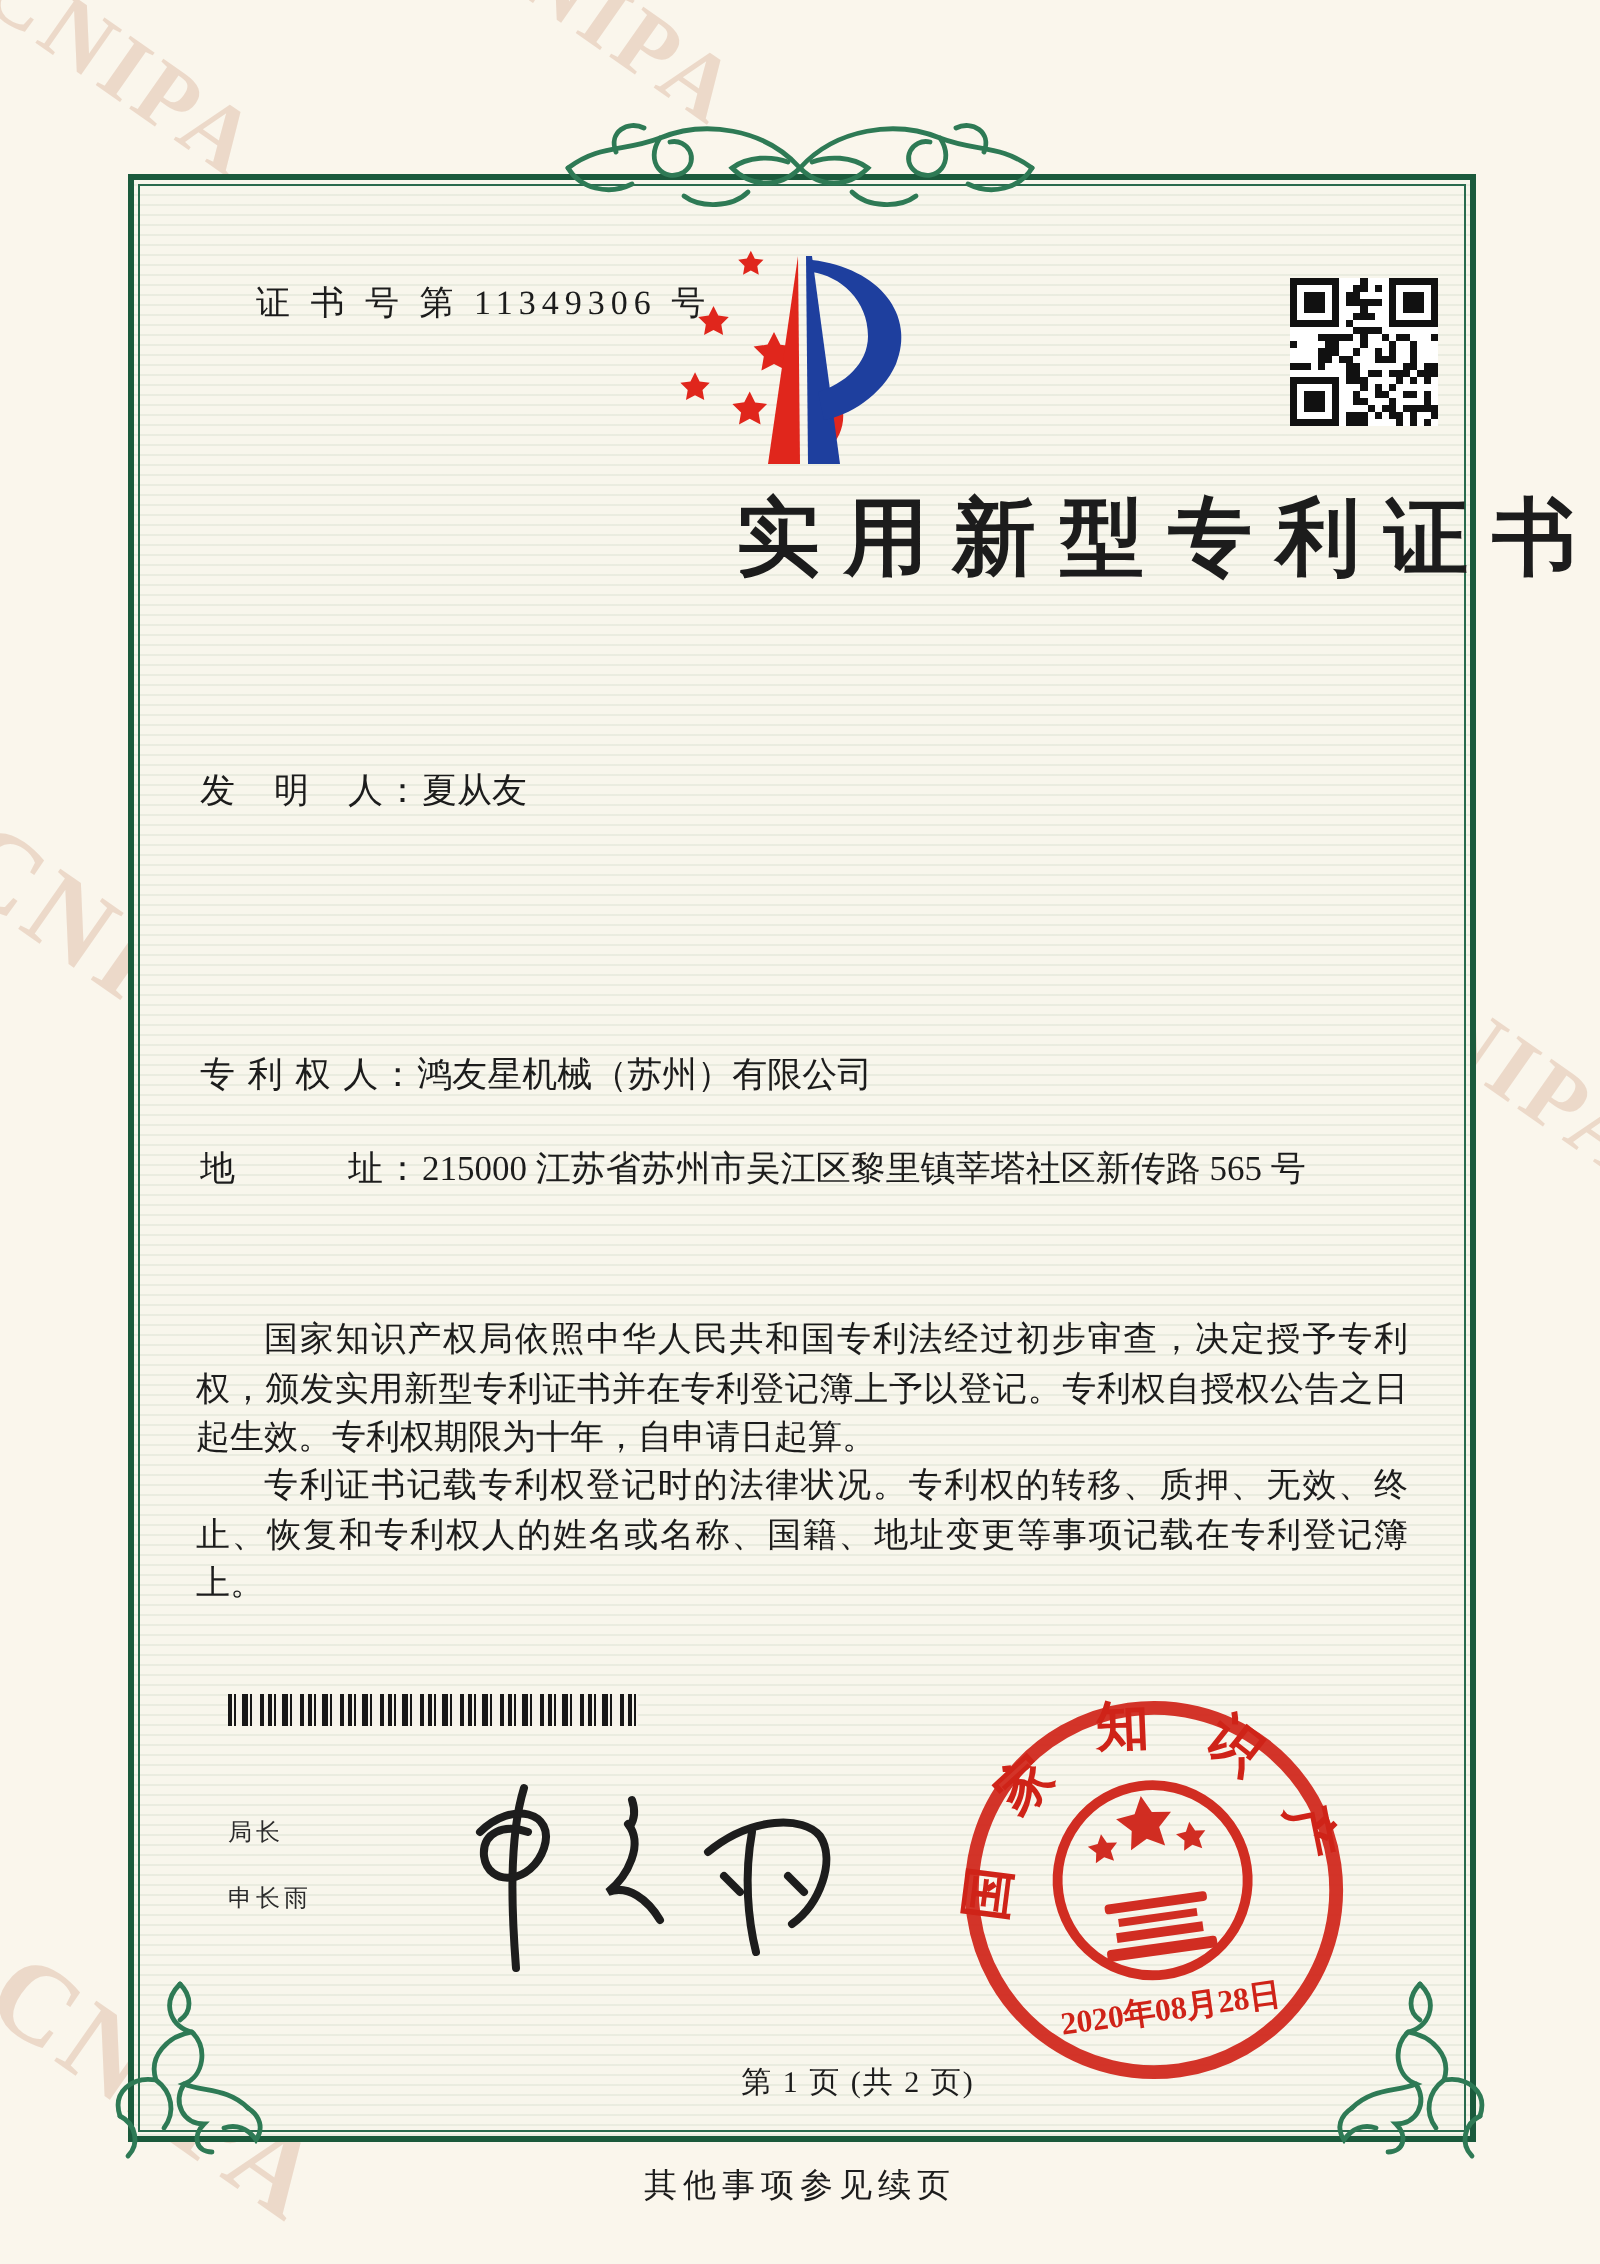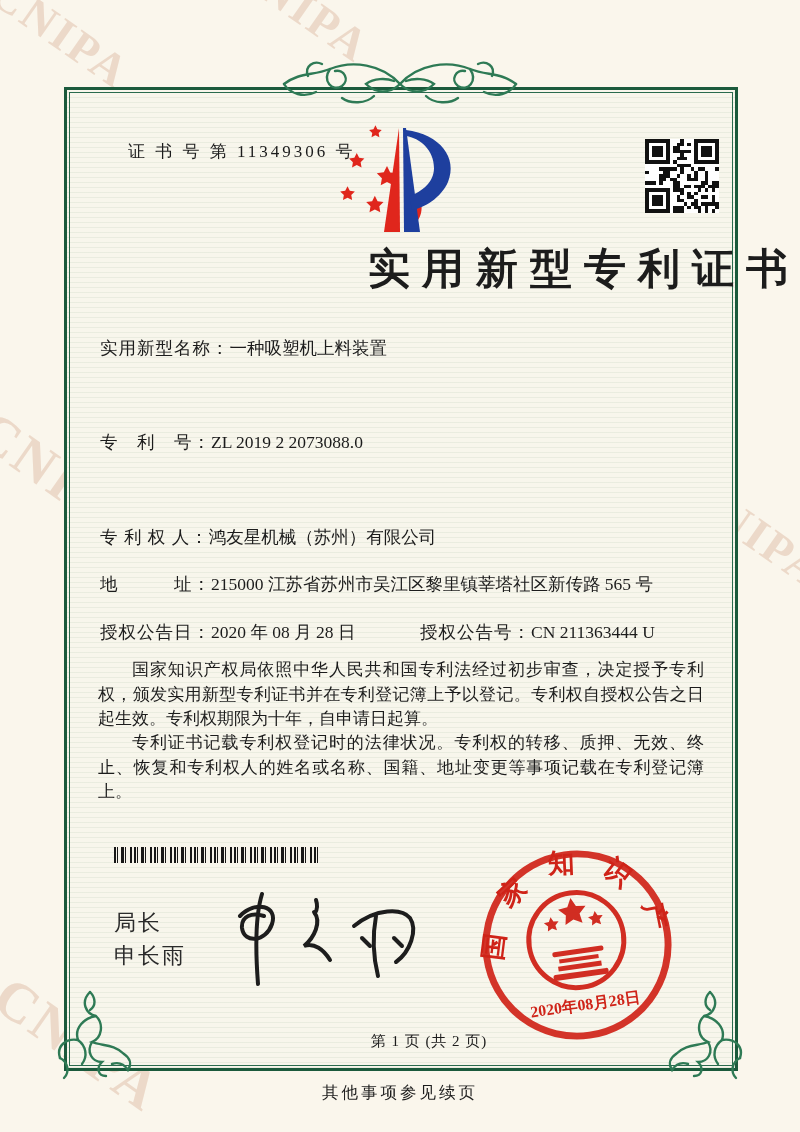--- a/index.html
+++ b/index.html
@@ -35,21 +35,21 @@
   .frow{position:absolute; left:100px; font-size:17.5px; white-space:nowrap;}
   .frow .lab{letter-spacing:1px;}
   .grant-pair2{position:absolute; left:320px; top:0;}
   .body-par{position:absolute; left:98px; width:606px; font-size:17px; line-height:24.5px;
             text-align:justify; text-indent:2em;}
   .barcode{position:absolute; left:114px; top:847px; width:205px; height:16px;
      background:repeating-linear-gradient(90deg,
        #171717 0 2px, #f6f3ea 2px 3px, #171717 3px 4px, #f6f3ea 4px 7px,
        #171717 7px 10px, #f6f3ea 10px 11px, #171717 11px 12px, #f6f3ea 12px 16px,
        #171717 16px 18px, #f6f3ea 18px 20px);}
-  .signer{position:absolute; left:114px; font-size:22px; letter-spacing:2px;
+  .signer{position:absolute; left:114px; font-size:12px; letter-spacing:2px;
           font-family:"Liberation Sans","DejaVu Sans",sans-serif; color:#2b2b2b;}
   .sig{position:absolute; left:218px; top:886px; width:215px; height:106px;}
   .seal{position:absolute; left:478px; top:846px; width:198px; height:198px;}
   .page-foot{position:absolute; left:0; top:1032px; width:100%; text-align:center; font-size:15px; letter-spacing:1px;padding-left:29px;}
   .bottom-note{position:absolute; left:0; top:1082px; width:100%; text-align:center; font-size:16.5px; letter-spacing:3px;}
 </style>
 </head>
 <body>
 
 <div class="page">
@@ -249,37 +249,28 @@
         <rect x="14" y="0" width="7" height="7" fill="#111"></rect>
         <rect x="15" y="1" width="5" height="5" fill="#fff"></rect>
         <rect x="16" y="2" width="3" height="3" fill="#111"></rect>
         <rect x="0" y="14" width="7" height="7" fill="#111"></rect>
         <rect x="1" y="15" width="5" height="5" fill="#fff"></rect>
         <rect x="2" y="16" width="3" height="3" fill="#111"></rect>
       </svg>
 
     <div class="title">实用新型专利证书</div>
 
-    <div class="frow" style="top:336px">
-      <span class="lab">实用新型名称：</span><span>一种吸塑机上料装置</span>
-    </div>
-    <div class="frow" style="top:430px">
-      <span class="lab">专　利　号：</span><span>ZL 2019 2 2073088.0</span>
+    <div class="frow" style="top:383px">
+      <span class="lab">发　明　人：</span><span>夏从友</span>
     </div>
     <div class="frow" style="top:525px">
       <span class="lab">专 利 权 人：</span><span>鸿友星机械（苏州）有限公司</span>
     </div>
     <div class="frow" style="top:572px">
       <span class="lab">地　　　址：</span><span>215000  江苏省苏州市吴江区黎里镇莘塔社区新传路 565 号</span>
-    </div>
-    <div class="frow" style="top:620px; width:604px">
-      <span class="lab">授权公告日：</span><span>2020 年 08 月 28 日</span>
-      <span class="grant-pair2">
-        <span class="lab">授权公告号：</span><span>CN 211363444 U</span>
-      </span>
     </div>
 
     <div class="body-par" style="top:658px">国家知识产权局依照中华人民共和国专利法经过初步审查，决定授予专利权，颁发实用新型专利证书并在专利登记簿上予以登记。专利权自授权公告之日起生效。专利权期限为十年，自申请日起算。</div>
     <div class="body-par" style="top:731px">专利证书记载专利权登记时的法律状况。专利权的转移、质押、无效、终止、恢复和专利权人的姓名或名称、国籍、地址变更等事项记载在专利登记簿上。</div>
 
     <div class="barcode"></div>
 
     <div class="signer" style="top:908px">局长</div>
     <div class="signer" style="top:941px">申长雨</div>
 

